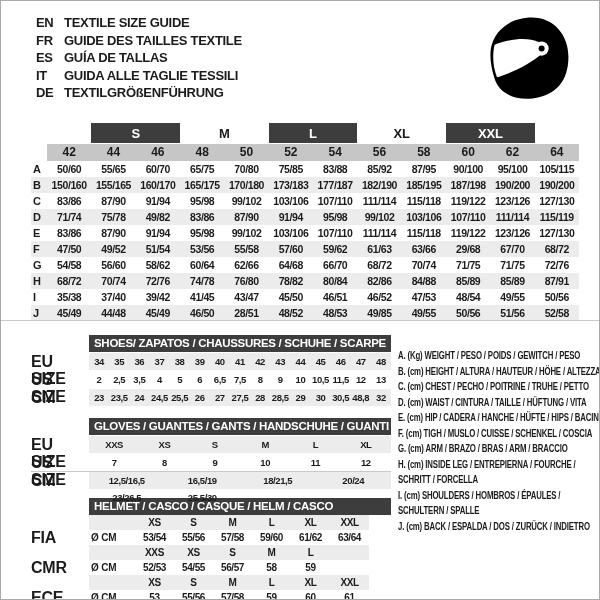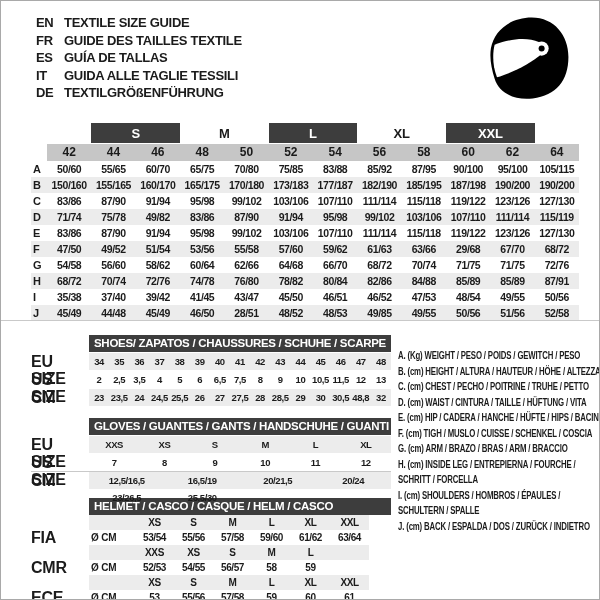--- a/index.html
+++ b/index.html
@@ -355,21 +355,21 @@
               <div class="scell">10</div>
               <div class="scell">11</div>
               <div class="scell">12</div>
             </div>
           </div>
           <div class="srow">
             <div class="srow-label">CM</div>
             <div class="srow-data shaded" style="grid-template-columns: repeat(4, 1fr);">
               <div class="scell">12,5/16,5</div>
               <div class="scell">16,5/19</div>
-              <div class="scell">20/21,5</div>
+              <div class="scell">18/21,5</div>
               <div class="scell">20/24</div>
               <div class="scell">23/26,5</div>
               <div class="scell">25,5/30</div>
             </div>
           </div>
         </div>
     </div>
     <div class="helmet-sec">
       <div class="bar">HELMET / CASCO / CASQUE / HELM / CASCO</div>
       <div id="helmet-rows">

